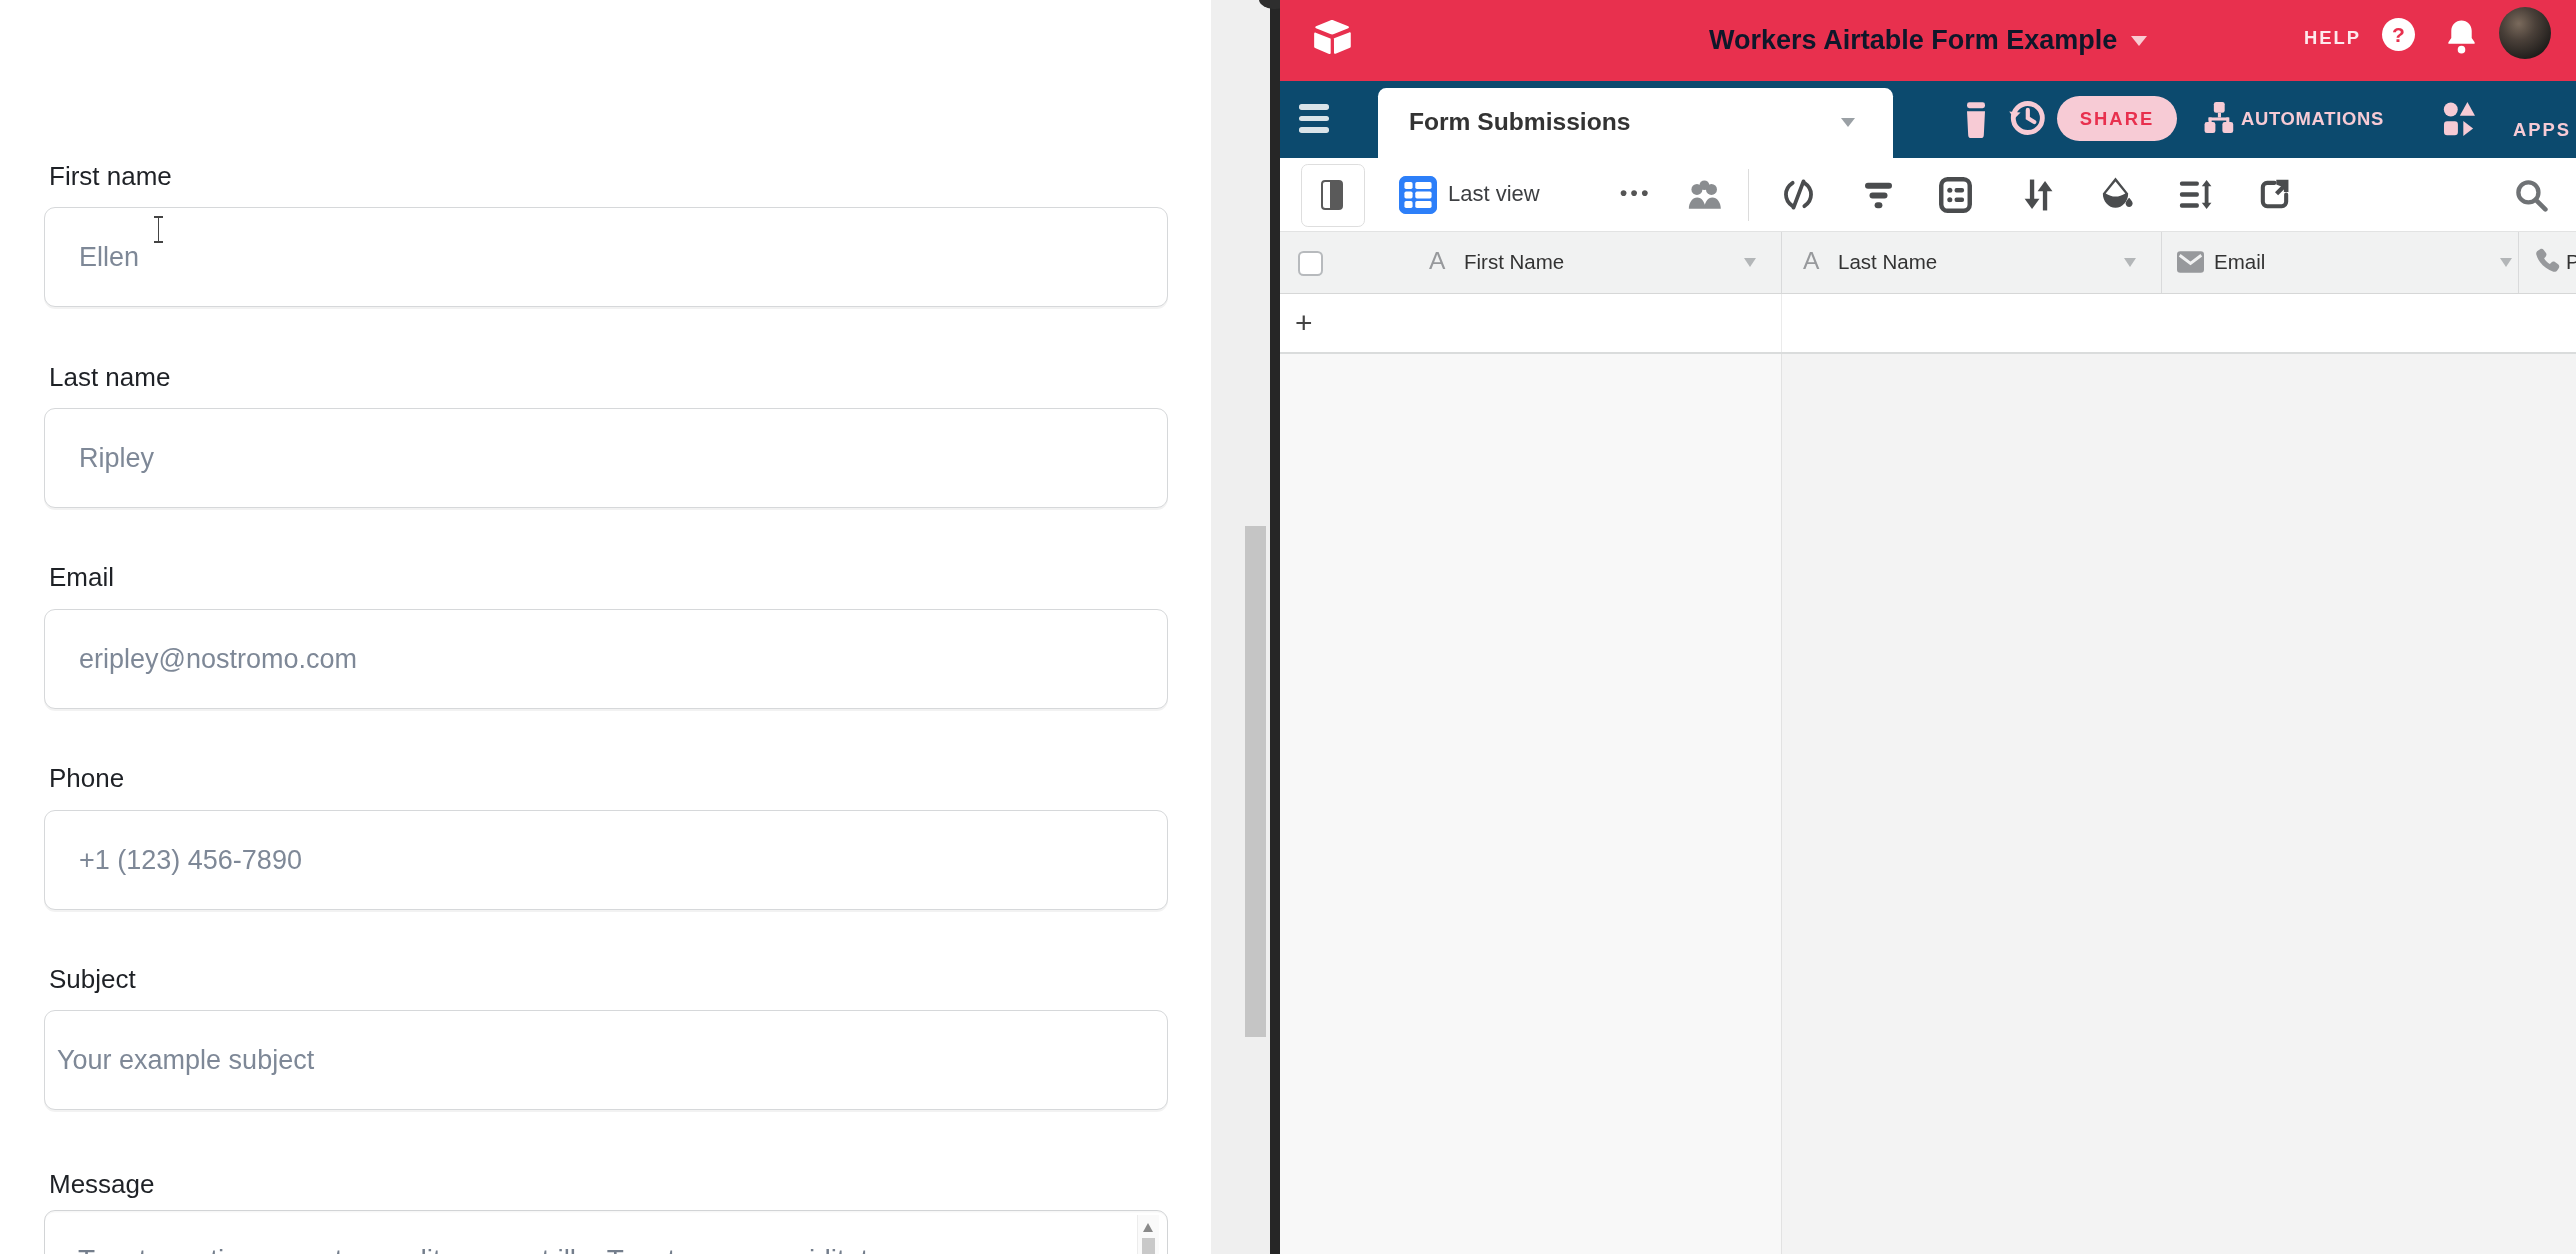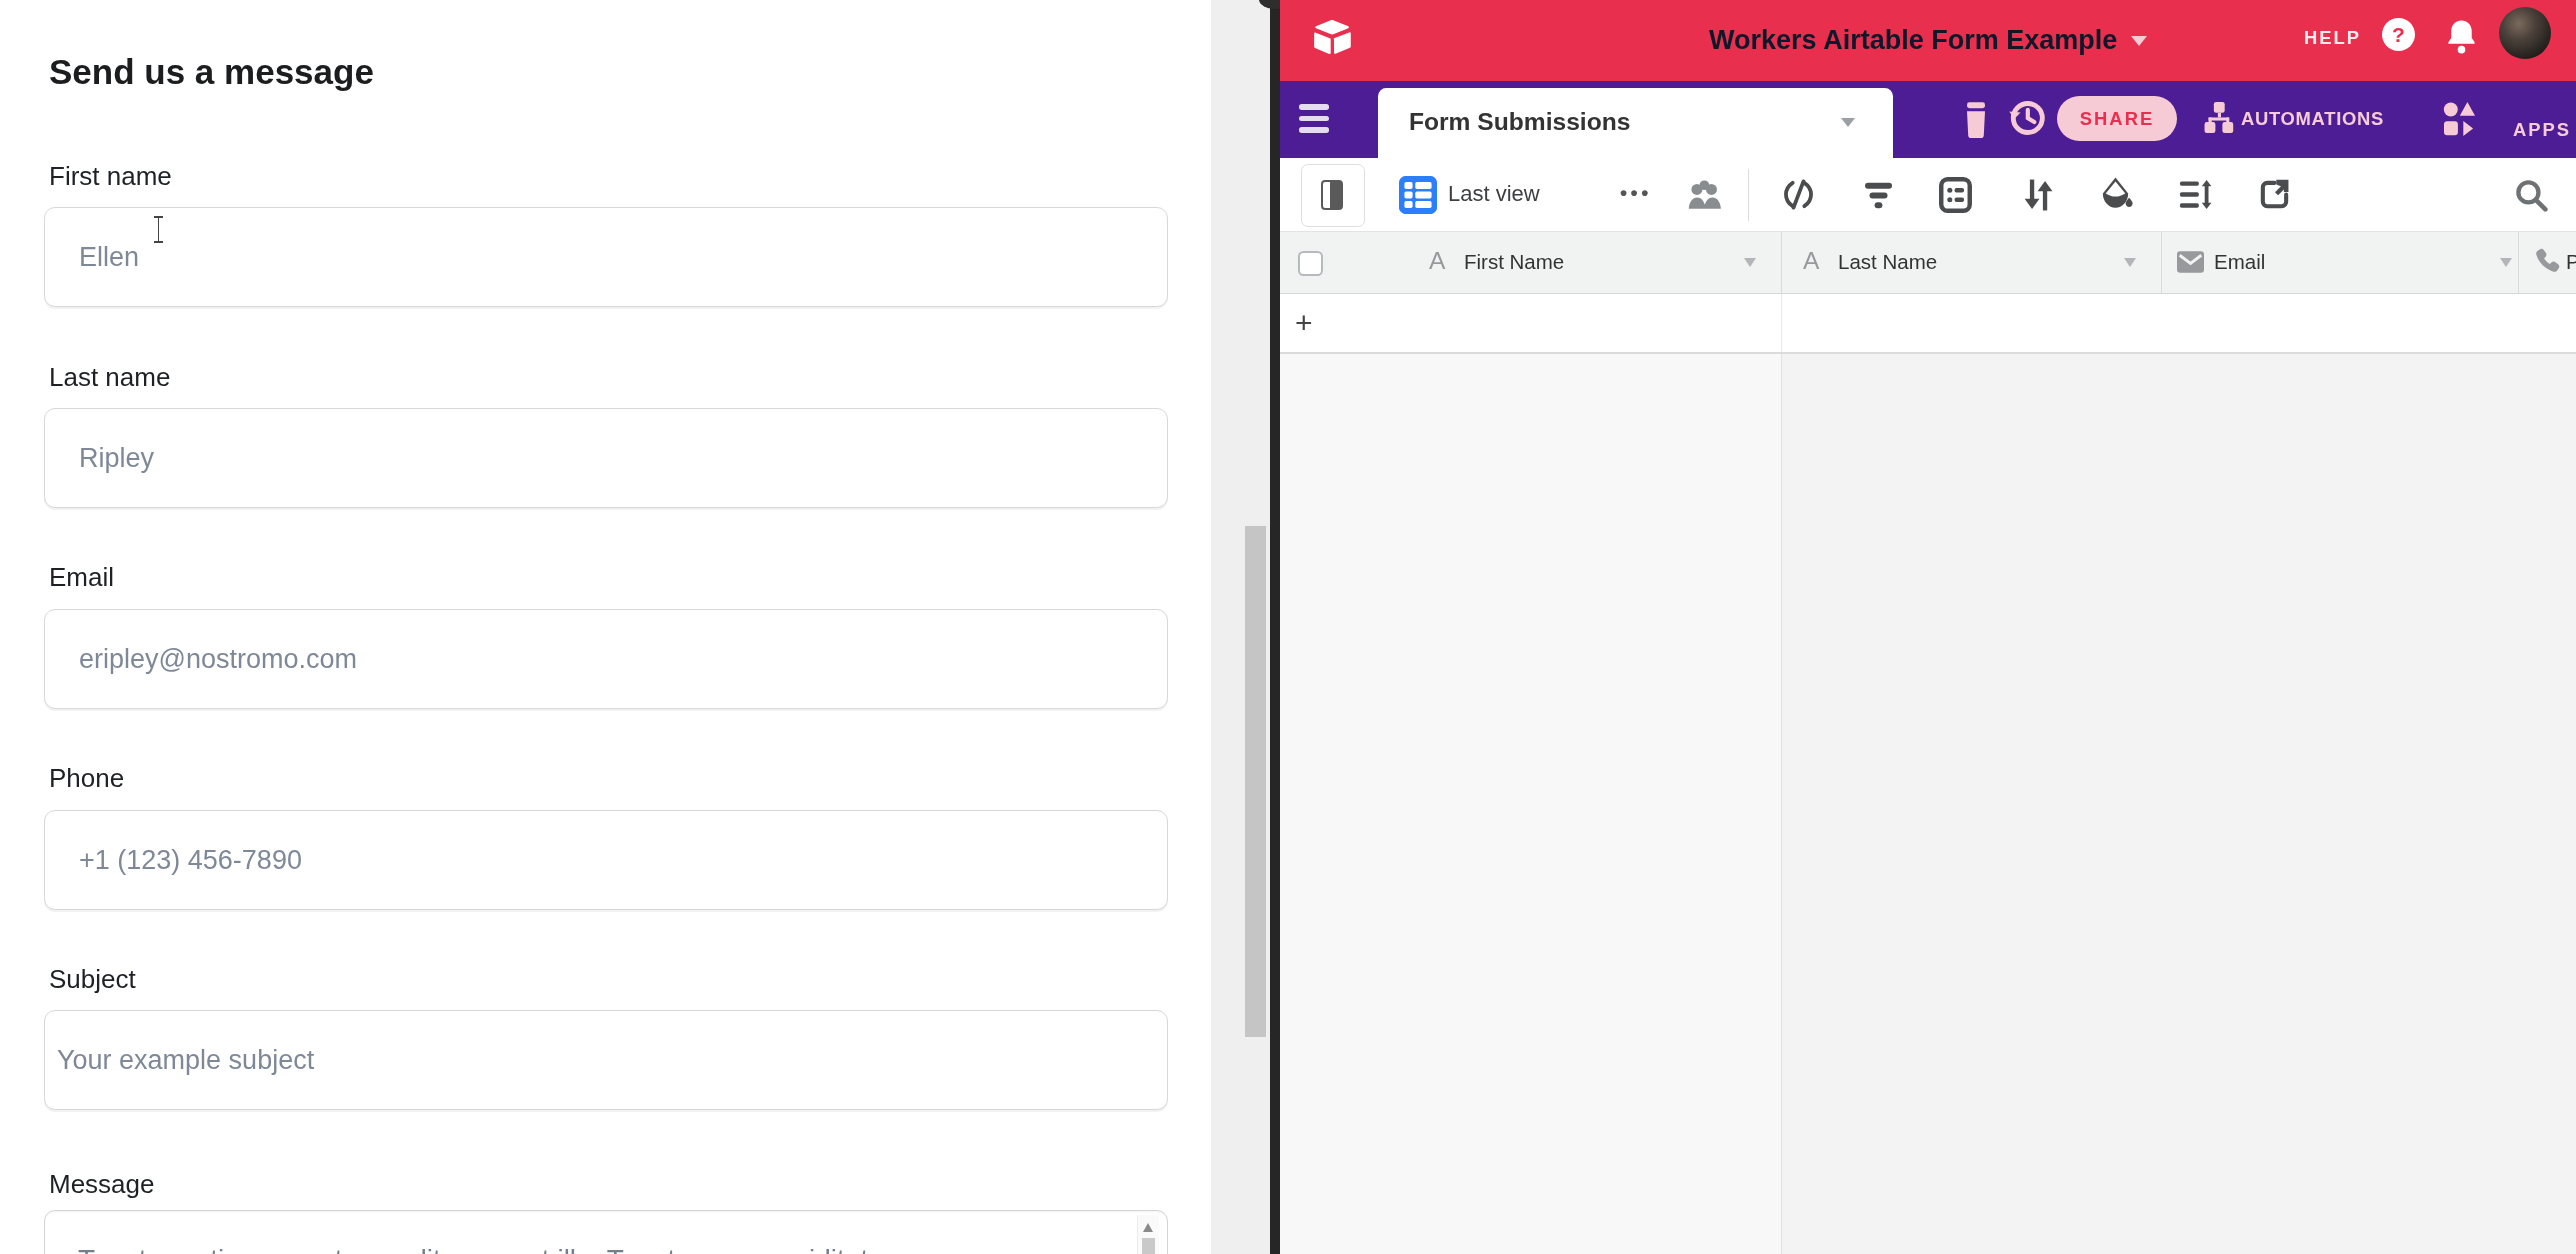--- a/index.html
+++ b/index.html
@@ -26,21 +26,21 @@
   #divider{left:1270px;top:0;width:11px;height:1255px;background:#262626;}
   #divider-notch{left:1259px;top:-9.6px;width:33px;height:19px;background:#2e2e2e;border-radius:50%;}
   
   .ibeam{left:153px;top:216px;width:11px;height:27px;}
   .ibeam:before,.ibeam:after{content:"";position:absolute;left:1.4px;width:8.2px;height:2px;background:#444;}
   .ibeam:before{top:0;}.ibeam:after{bottom:0;}
   .ibeam i{position:absolute;left:4.8px;top:1.4px;width:1.4px;height:24.6px;background:#444;display:block;}
   
   #right-pane{left:1280px;top:0;width:1296px;height:1255px;background:#f3f3f3;overflow:hidden;}
   #topbar{left:0;top:0;width:1296px;height:81px;background:#e8304e;}
-  #row2{left:0;top:81px;width:1296px;height:78px;background:#4c1d95;}
+  #row2{left:0;top:81px;width:1296px;height:78px;background:#0c4a6e;}
   #row3{left:0;top:158px;width:1296px;height:74px;background:#fff;border-bottom:1.4px solid #e2e3e3;box-sizing:border-box;}
   #header-row{left:0;top:232px;width:1296px;height:62px;background:#f1f2f2;border-bottom:1.4px solid #d6d7d7;box-sizing:border-box;}
   #add-row{left:0;top:294px;width:1296px;height:60px;background:#fff;border-bottom:2px solid #dadcdc;box-sizing:border-box;}
   #body-left{left:0;top:354px;width:501px;height:900px;background:#f8f8f8;}
   #body-vline{left:501px;top:354px;width:1.4px;height:900px;background:#e2e2e2;}
   .bar-title{top:24.6px;left:0;width:1296px;text-align:center;font-size:27px;font-weight:700;color:#0f172a;}
   .caret-w{display:inline-block;width:0;height:0;border-left:8.2px solid transparent;border-right:8.2px solid transparent;border-top:10.2px solid rgba(255,255,255,0.75);margin-left:13.7px;vertical-align:middle;}
   .help-label{left:1024px;top:27px;font-size:18.4px;font-weight:700;letter-spacing:2px;color:rgba(255,255,255,0.9);}
   .q-circle{left:1102px;top:18px;width:33px;height:33px;border-radius:50%;background:#fff;color:#e8304e;font-size:21px;font-weight:700;text-align:center;line-height:33px;}
   .avatar{left:1219px;top:6.8px;width:52px;height:52px;border-radius:50%;background:radial-gradient(circle at 38% 32%,#7a6a5c 0%,#4a4039 35%,#211e1c 75%,#121110 100%);}
@@ -64,21 +64,20 @@
   .hdr-caret{top:26px;width:0;height:0;border-left:6.8px solid transparent;border-right:6.8px solid transparent;border-top:9px solid #b3b6b8;}
   .hdr-A{top:15px;font-size:24.6px;font-weight:400;color:#97999c;}
   .checkbox{left:18px;top:19px;width:24.6px;height:24.6px;background:#fff;border:2px solid #b7babd;border-radius:5.5px;box-sizing:border-box;}
   .plus{left:15px;top:12.3px;font-size:30px;color:#444;font-weight:400;}
   .addrow-vline{left:501px;top:0;width:1.4px;height:100%;background:#ebebeb;}
 </style>
 </head>
 <body>
 
 <div id="left-pane" class="abs">
-  <div class="abs form-heading">Send us a message</div>
 
   <div class="abs field-label" style="left:49px;top:161px;">First name</div>
   <input class="text-input" style="top: 207px;" placeholder="Ellen">
   <div class="abs ibeam">
       <i></i>
     </div>
 
   <div class="abs field-label" style="left:49px;top:362px;">Last name</div>
   <input class="text-input" style="top: 408px;" placeholder="Ripley">
 

